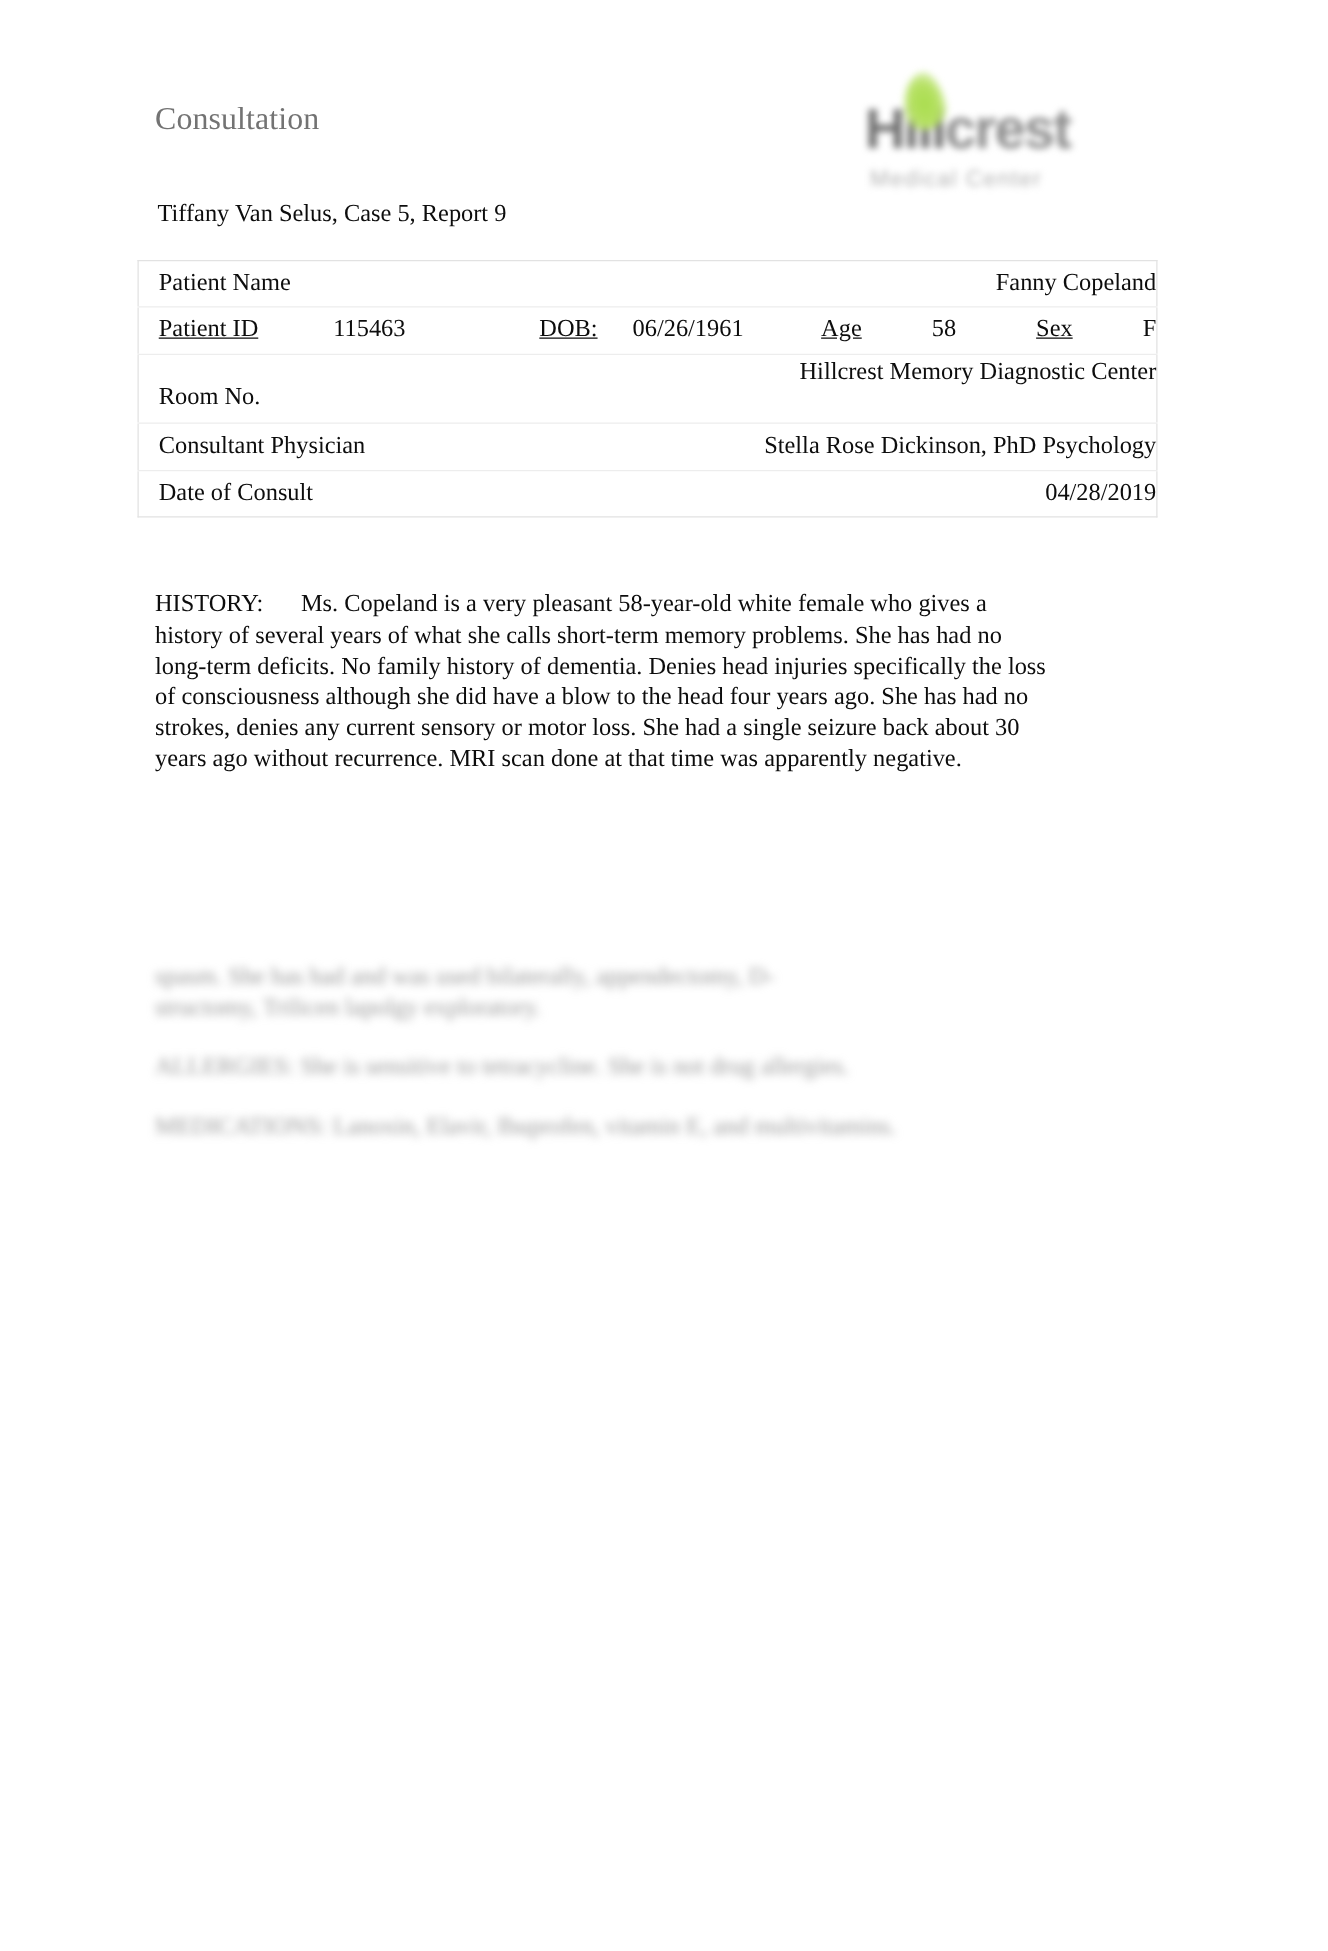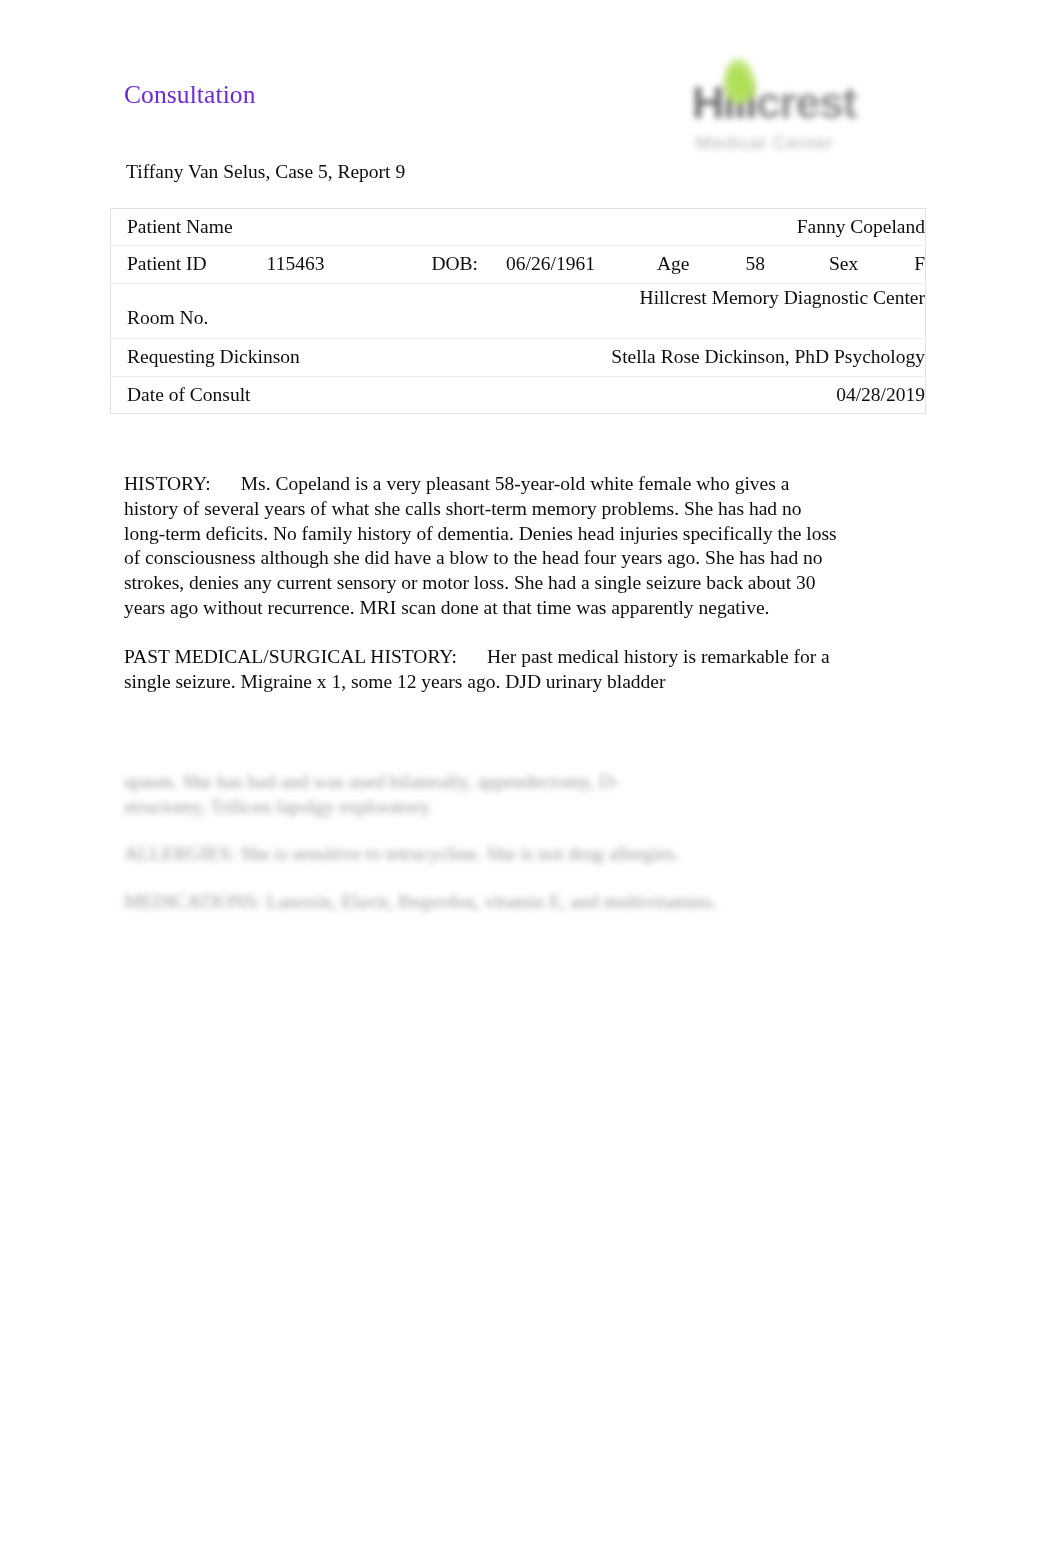--- a/index.html
+++ b/index.html
@@ -33,21 +33,21 @@
     height: 110px;
   }
   .doc-title {
     position: absolute;
     left: 0;
     top: 6px;
     font-size: 25.5px;
     line-height: 1.2;
     font-weight: normal;
     letter-spacing: 0.1px;
-    color: #6d28d9;
+    color: #737373;
     white-space: nowrap;
   }
 
   
   .logo {
     position: absolute;
     left: 556px;
     top: -18px;
     width: 250px;
     height: 115px;
@@ -126,21 +126,21 @@
   .cell-pad {
     padding: 6px 0 6px 16px;
     min-height: 24px;
     box-sizing: border-box;
   }
   .row-line td {
     border-bottom: 1px solid #ededed;
   }
   .col-left  { width: 253px; border-right: 1px solid #efefef; margin-left: 41px; }
   .col-right { width: 561px; text-align: right; }
-  .lbl { display: inline-block; }
+  .lbl { display: inline-block; text-decoration: underline; }
   .gap-a { display: inline-block; width: 60px; }
   .gap-b { display: inline-block; width: 28px; }
   .gap-c { display: inline-block; width: 62px; }
   .gap-d { display: inline-block; width: 56px; }
   .gap-e { display: inline-block; width: 64px; }
 
   .facility-cell {
     padding: 2px 0 0 16px;
   }
   .roomno-cell {
@@ -237,21 +237,21 @@
           <div class="roomno-cell">Room No.</div>
         </td>
         <td class="col-right">
           <div class="facility-cell">Hillcrest Memory Diagnostic Center</div>
         </td>
       </tr>
 
 
       <tr class="row-line">
         <td class="col-left">
-          <div class="cell-pad">Requesting Dickinson</div>
+          <div class="cell-pad">Consultant Physician</div>
         </td>
         <td class="col-right">
           <div class="cell-pad">Stella Rose Dickinson, PhD Psychology</div>
         </td>
       </tr>
 
       <tr>
         <td class="col-left">
           <div class="cell-pad">Date of Consult</div>
         </td>
@@ -260,21 +260,20 @@
         </td>
       </tr>
     </tbody>
   </table>
 
   <div class="body-text">
 
 
     <p class="para"><span class="sec-label">HISTORY:</span><span class="ind-md"></span><span>Ms. Copeland is a very pleasant 58-year-old white female who gives a history of several years of what she calls short-term memory problems. She has had no long-term deficits. No family history of dementia. Denies head injuries specifically the loss of consciousness although she did have a blow to the head four years ago. She has had no strokes, denies any current sensory or motor loss. She had a single seizure back about 30 years ago without recurrence. MRI scan done at that time was apparently negative.</span></p>
 
-    <p class="para"><span class="sec-label">PAST MEDICAL/SURGICAL HISTORY:</span><span class="ind-md"></span><span>Her past medical history is remarkable for a single seizure. Migraine x 1, some 12 years ago. DJD urinary bladder</span></p>
 
   </div>
 
   <div class="blur-block-1 blurred">spasm. She has had and was used bilaterally, appendectomy, D-structomy, Trilicen lapolgy exploratory.</div>
   <div class="blur-block-2 blurred">ALLERGIES:   She is sensitive to tetracycline. She is not drug allergies.</div>
   <div class="blur-block-3 blurred">MEDICATIONS:   Lanoxin, Elavir, Ibuprofen, vitamin E, and multivitamins.</div>
 
 </div>
 
 </body></html>

